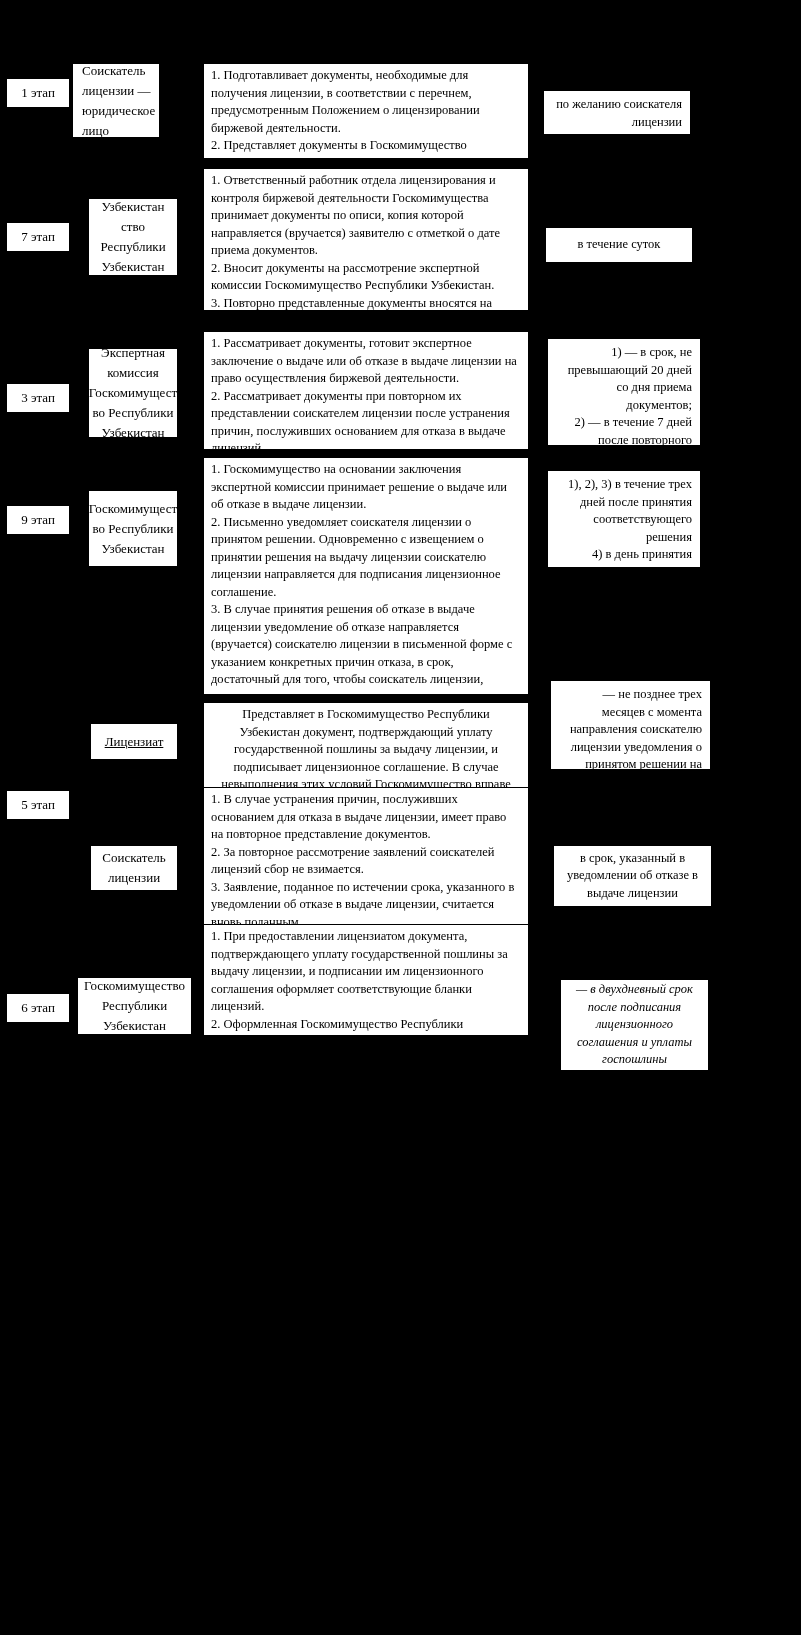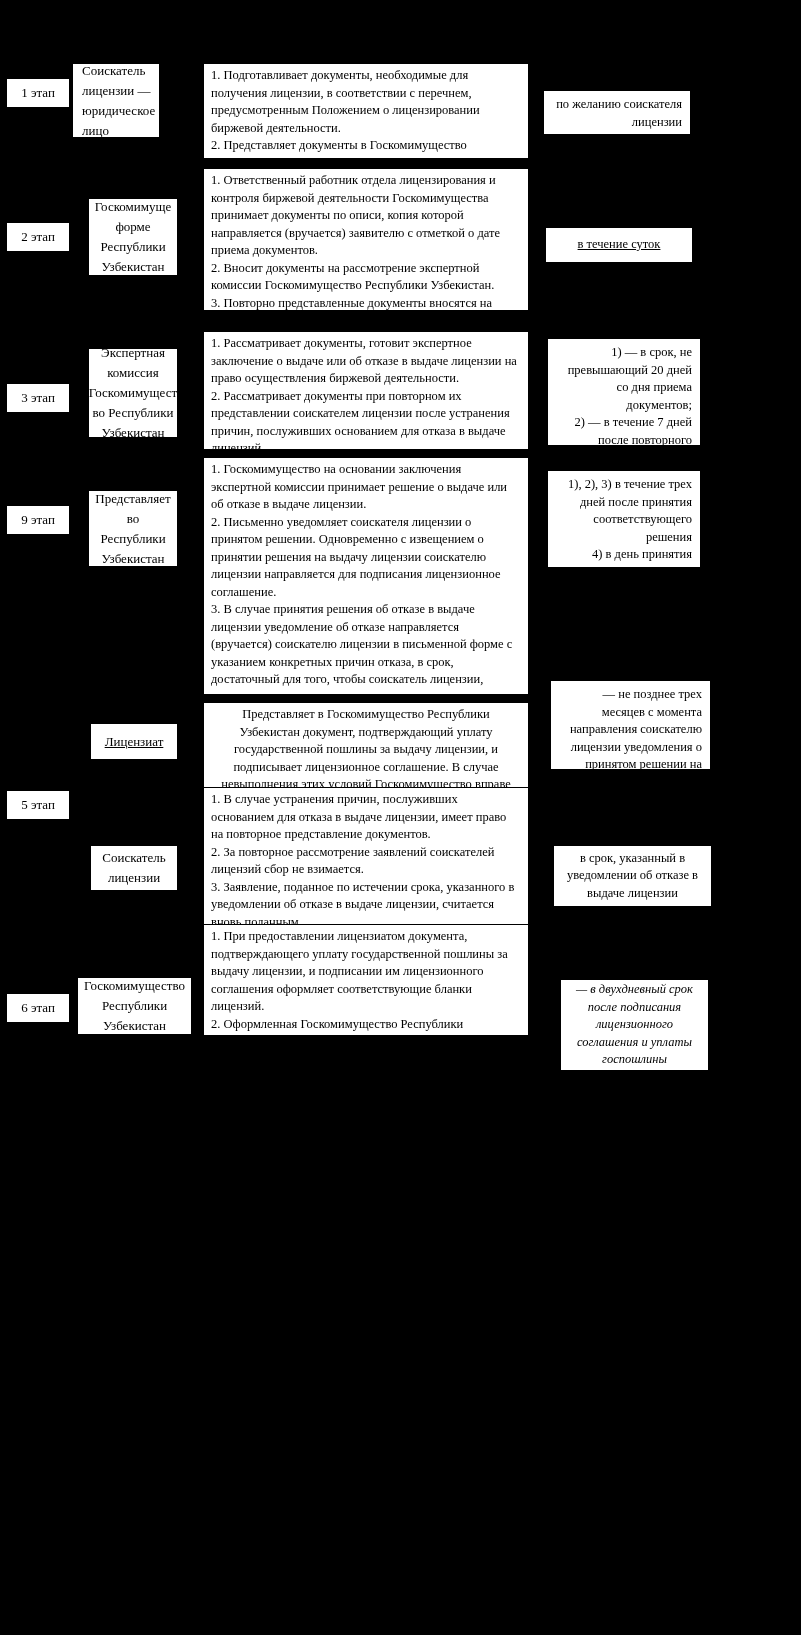--- a/index.html
+++ b/index.html
@@ -65,36 +65,36 @@
 <body>
 
 <div id="canvas">
 
   <div class="box stage-label" style="left:6px; top:78px; width:64px; height:30px;">1 этап</div>
   <div class="box actor left" style="left:72px; top:63px; width:88px; height:75px;">Соискатель лицензии — юридическое лицо</div>
   <div class="box desc" style="left:203px; top:63px; width:326px; height:96px;">1. Подготавливает документы, необходимые для получения лицензии, в соответствии с перечнем, предусмотренным Положением о лицензировании биржевой деятельности.
 2. Представляет документы в Госкомимущество Республики Узбекистан непосредственно, либо через средства почтовой связи с уведомлением об их получении.</div>
   <div class="box note" style="left:543px; top:90px; width:148px; height:45px;">по желанию соискателя лицензии</div>
 
-  <div class="box stage-label" style="left:6px; top:222px; width:64px; height:30px;">2 этап</div>
-  <div class="box actor" style="left:88px; top:198px; width:90px; height:78px;">Госкомимуще форме Республики Узбекистан</div>
+  <div class="box stage-label" style="left:6px; top:222px; width:64px; height:30px;">7 этап</div>
+  <div class="box actor" style="left:88px; top:198px; width:90px; height:78px;">Узбекистан ство Республики Узбекистан</div>
   <div class="box desc" style="left:203px; top:168px; width:326px; height:143px;">1. Ответственный работник отдела лицензирования и контроля биржевой деятельности Госкомимущества принимает документы по описи, копия которой направляется (вручается) заявителю с отметкой о дате приема документов.
 2. Вносит документы на рассмотрение экспертной комиссии Госкомимущество Республики Узбекистан.
 3. Повторно представленные документы вносятся на рассмотрение экспертной комиссии.</div>
-  <div class="box note center" style="left:545px; top:227px; width:148px; height:36px;text-decoration:underline;">в течение суток</div>
+  <div class="box note center" style="left:545px; top:227px; width:148px; height:36px;">в течение суток</div>
 
   <div class="box stage-label" style="left:6px; top:383px; width:64px; height:30px;">3 этап</div>
   <div class="box actor" style="left:88px; top:348px; width:90px; height:90px;">Экспертная комиссия Госкомимущест во Республики Узбекистан</div>
   <div class="box desc" style="left:203px; top:331px; width:326px; height:119px;">1. Рассматривает документы, готовит экспертное заключение о выдаче или об отказе в выдаче лицензии на право осуществления биржевой деятельности.
 2. Рассматривает документы при повторном их представлении соискателем лицензии после устранения причин, послуживших основанием для отказа в выдаче лицензий.</div>
   <div class="box note" style="left:547px; top:338px; width:154px; height:108px;">1) — в срок, не превышающий 20 дней со дня приема документов;
 2) — в течение 7 дней после повторного представления документов;</div>
 
   <div class="box stage-label" style="left:6px; top:505px; width:64px; height:30px;">9 этап</div>
-  <div class="box actor" style="left:88px; top:490px; width:90px; height:77px;">Представляет во Республики Узбекистан</div>
+  <div class="box actor" style="left:88px; top:490px; width:90px; height:77px;">Госкомимущест во Республики Узбекистан</div>
   <div class="box desc" style="left:203px; top:457px; width:326px; height:238px;">1. Госкомимущество на основании заключения экспертной комиссии принимает решение о выдаче или об отказе в выдаче лицензии.
 2. Письменно уведомляет соискателя лицензии о принятом решении. Одновременно с извещением о принятии решения на выдачу лицензии соискателю лицензии направляется для подписания лицензионное соглашение.
 3. В случае принятия решения об отказе в выдаче лицензии уведомление об отказе направляется (вручается) соискателю лицензии в письменной форме с указанием конкретных причин отказа, в срок, достаточный для того, чтобы соискатель лицензии, устранив указанные причины, мог представить документы для повторного рассмотрения.
 4. Вносит соответствующую запись в реестр.</div>
   <div class="box note" style="left:547px; top:470px; width:154px; height:98px;">1), 2), 3) в течение трех дней после принятия соответствующего решения
 4) в день принятия решения о выдаче лицензии</div>
 
   <div class="box actor" style="left:90px; top:723px; width:88px; height:37px;text-decoration:underline;">Лицензиат</div>
   <div class="box desc" style="left:203px; top:702px; width:326px; height:100px;text-align:center;">Представляет в Госкомимущество Республики Узбекистан документ, подтверждающий уплату государственной пошлины за выдачу лицензии, и подписывает лицензионное соглашение. В случае невыполнения этих условий Госкомимущество вправе принять решение об аннулировании лицензии.</div>
   <div class="box note" style="left:550px; top:680px; width:161px; height:90px;">— не позднее трех месяцев с момента направления соискателю лицензии уведомления о принятом решении на выдачу лицензии</div>

